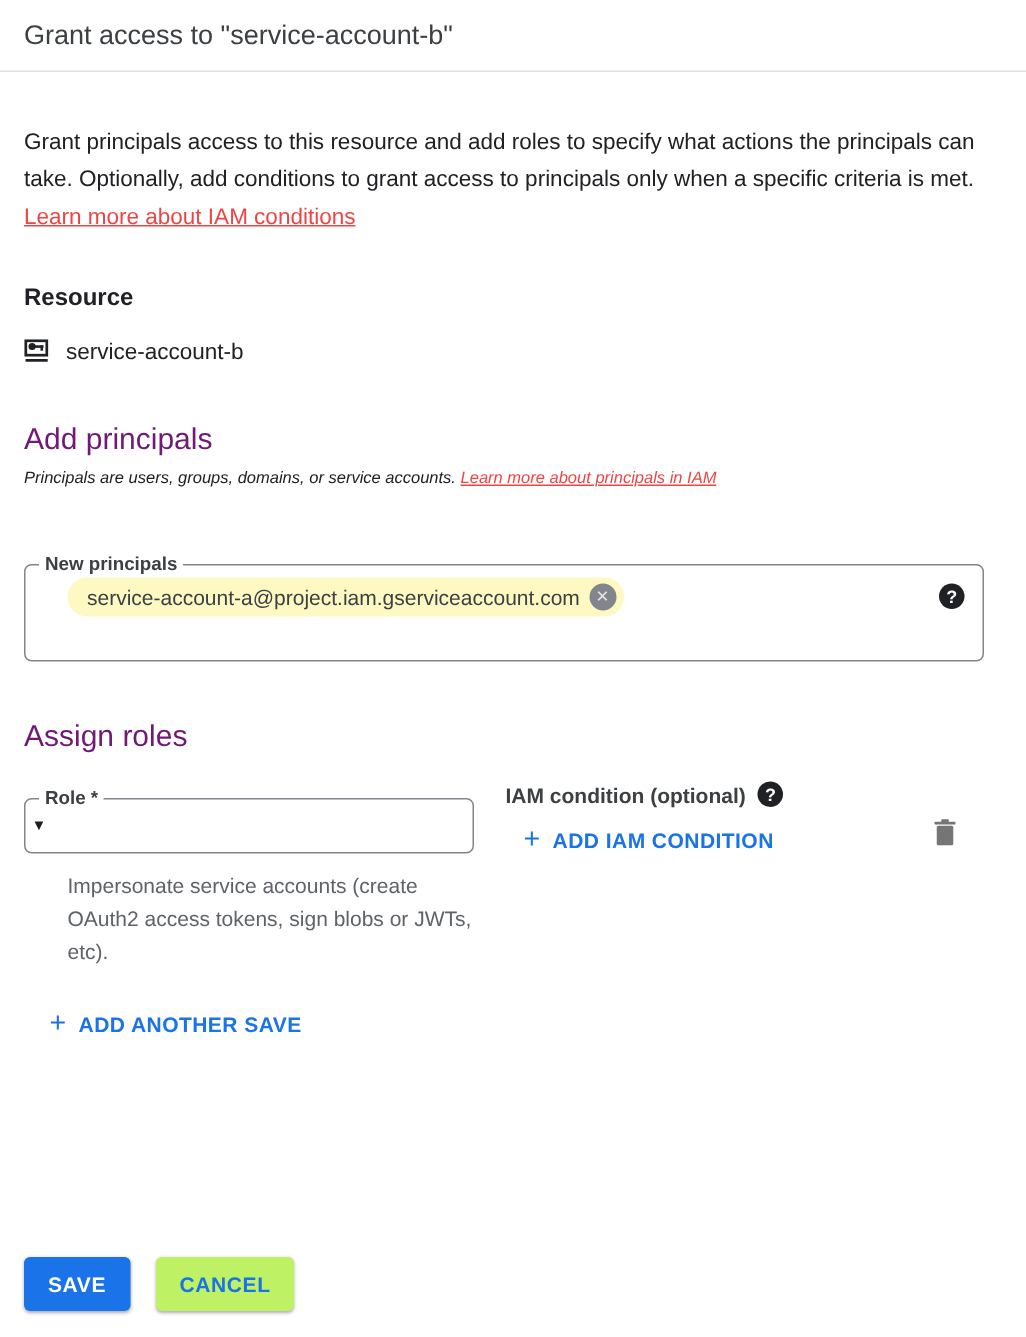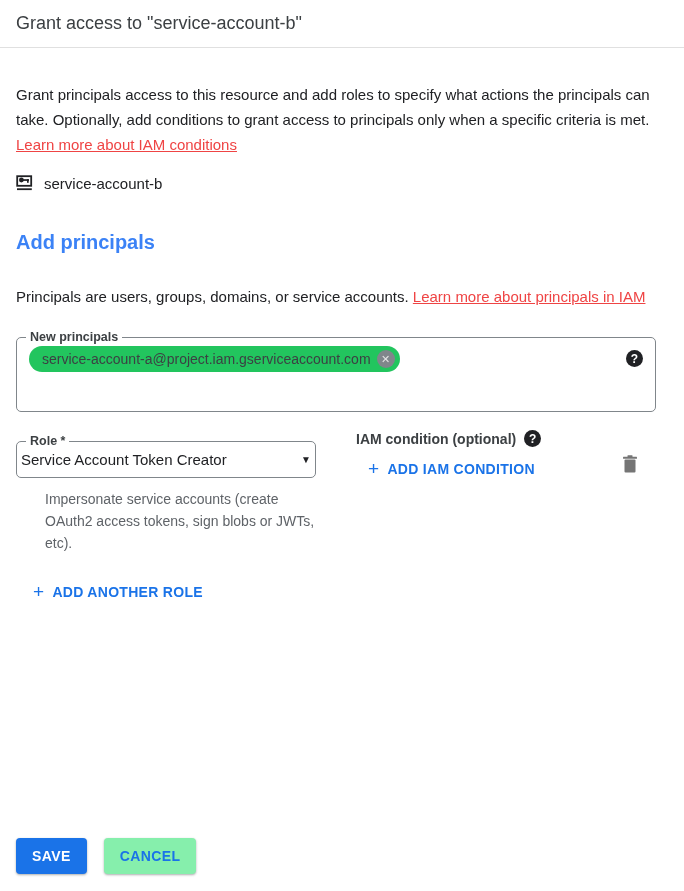--- a/index.html
+++ b/index.html
@@ -43,28 +43,29 @@
     display: flex;
     align-items: center;
     gap: 9px;
     font-size: 15px;
     text-align: right;
   }
   .resource-row svg { display: block; }
   .section-heading-lg {
     margin-top: 39px;
     font-size: 20px;
-    font-weight: 700;
-    color: #3b82f6;
+    font-weight: 400;
+    color: #701a75;
   }
   .section-desc {
-    margin-top: 30px;
+    margin-top: 2px;
     width: 645px;
-    font-size: 15px;
+    font-size: 11px;
     line-height: 25px;
+    font-style: italic;
   }
   
   .field {
     position: relative;
     border: 1px solid #80868b;
     border-radius: 5px;
     background: #fff;
   }
   .field-label {
     position: absolute;
@@ -72,30 +73,30 @@
     left: 9px;
     background: #fff;
     padding: 0 4px;
     font-size: 12.5px;
     font-weight: 700;
     color: #3c4043;
     line-height: 16px;
     white-space: nowrap;
   }
   .principals-field {
-    margin-top: 28px;
+    margin-top: 44px;
     width: 640px;
-    height: 75px;
-    padding: 8px 12px;
+    height: 65px;
+    padding: 8px 28px;
   }
   .chip {
     display: inline-flex;
     align-items: center;
     height: 26px;
-    background: #22c55e;
+    background: #fef9c3;
     border-radius: 13px;
     padding: 0 5px 0 13px;
     font-size: 14px;
     color: #3c4043;
     gap: 6px;
     max-width: 560px;
   }
   .chip-remove {
     width: 18px; height: 18px;
     border-radius: 50%;
@@ -147,21 +148,20 @@
     margin: 10px 0 0 29px;
     width: 272px;
     font-size: 14px;
     line-height: 22px;
     color: #5f6368;
   }
   .condition-col {
     position: absolute;
     left: 321px;
     top: -11px;
-    margin-left: 19px;
   }
   .condition-label-row {
     display: flex;
     align-items: center;
     gap: 8px;
     font-size: 14px;
     font-weight: 700;
     color: #3c4043;
   }
   .text-button {
@@ -206,36 +206,37 @@
     letter-spacing: 0.4px;
     padding: 0 16px;
     cursor: pointer;
   }
   .btn-primary {
     background: #1a73e8;
     color: #fff;
     box-shadow: 0 1px 2px rgba(60,64,67,.3), 0 1px 3px rgba(60,64,67,.15);
   }
   .btn-secondary {
-    background: #86efac;
+    background: #bef264;
     color: #1a73e8;
     box-shadow: 0 1px 2px rgba(60,64,67,.3), 0 1px 3px rgba(60,64,67,.15);
     text-align: right;
   }
 </style>
 </head>
 <body>
 
 <div class="dialog-title">Grant access to "service-account-b"</div>
 <div class="divider"></div>
 
 <div class="content">
 
   <p class="intro"><span>Grant principals access to this resource and add roles to specify what actions the principals can take. Optionally, add conditions to grant access to principals only when a specific criteria is met. </span><a class="inline-link">Learn more about IAM conditions</a></p>
 
+  <h3 class="section-heading-sm">Resource</h3>
   <div class="resource-row">
     <span>
       <svg width="19" height="18" viewBox="0 0 19 18">
         <g fill="none" stroke="#202124" stroke-width="1.8">
           <rect x="1.2" y="2.2" width="14" height="9.6"></rect>
           <line x1="1" y1="15.2" x2="15.8" y2="15.2"></line>
         </g>
         <circle cx="5.4" cy="6" r="2.4" fill="#202124"></circle>
         <rect x="6.8" y="5.2" width="6.2" height="1.7" fill="#202124"></rect>
         <rect x="11" y="5.2" width="1.7" height="3.6" fill="#202124"></rect>
@@ -249,25 +250,25 @@
 
   <div class="field principals-field">
     <span class="field-label">New principals</span>
     <span class="chip">
       <span>service-account-a@project.iam.gserviceaccount.com</span>
       <span class="chip-remove">✕</span>
     </span>
     <span class="help-circle principals-help">?</span>
   </div>
 
+  <h2 class="section-heading-lg">Assign roles</h2>
 
   <div class="role-row">
     <div class="field role-field">
       <span class="field-label">Role *</span>
-      <span class="role-value">Service Account Token Creator</span>
       <span class="dropdown-arrow">▼</span>
     </div>
     <div class="role-helper">Impersonate service accounts (create OAuth2 access tokens, sign blobs or JWTs, etc).</div>
 
     <div class="condition-col">
       <div class="condition-label-row">
         <span>IAM condition (optional)</span>
         <span class="help-circle">?</span>
       </div>
       <button class="text-button add-condition-button">
@@ -282,21 +283,21 @@
           <rect x="3.5" y="5.5" width="11" height="13" rx="1" fill="#757575"></rect>
           <rect x="2" y="2.8" width="14" height="1.9" rx="0.5" fill="#757575"></rect>
           <rect x="6.5" y="1.2" width="5" height="2" rx="0.5" fill="#757575"></rect>
         </svg>
       </span>
     </button>
   </div>
 
   <button class="text-button add-role-button">
     <span class="plus-glyph">+</span>
-    <span>ADD ANOTHER ROLE</span>
+    <span>ADD ANOTHER SAVE</span>
   </button>
 
 </div>
 
 <div class="actions">
   <button class="btn btn-primary">SAVE</button>
   <button class="btn btn-secondary">CANCEL</button>
 </div>
 
 </body></html>

